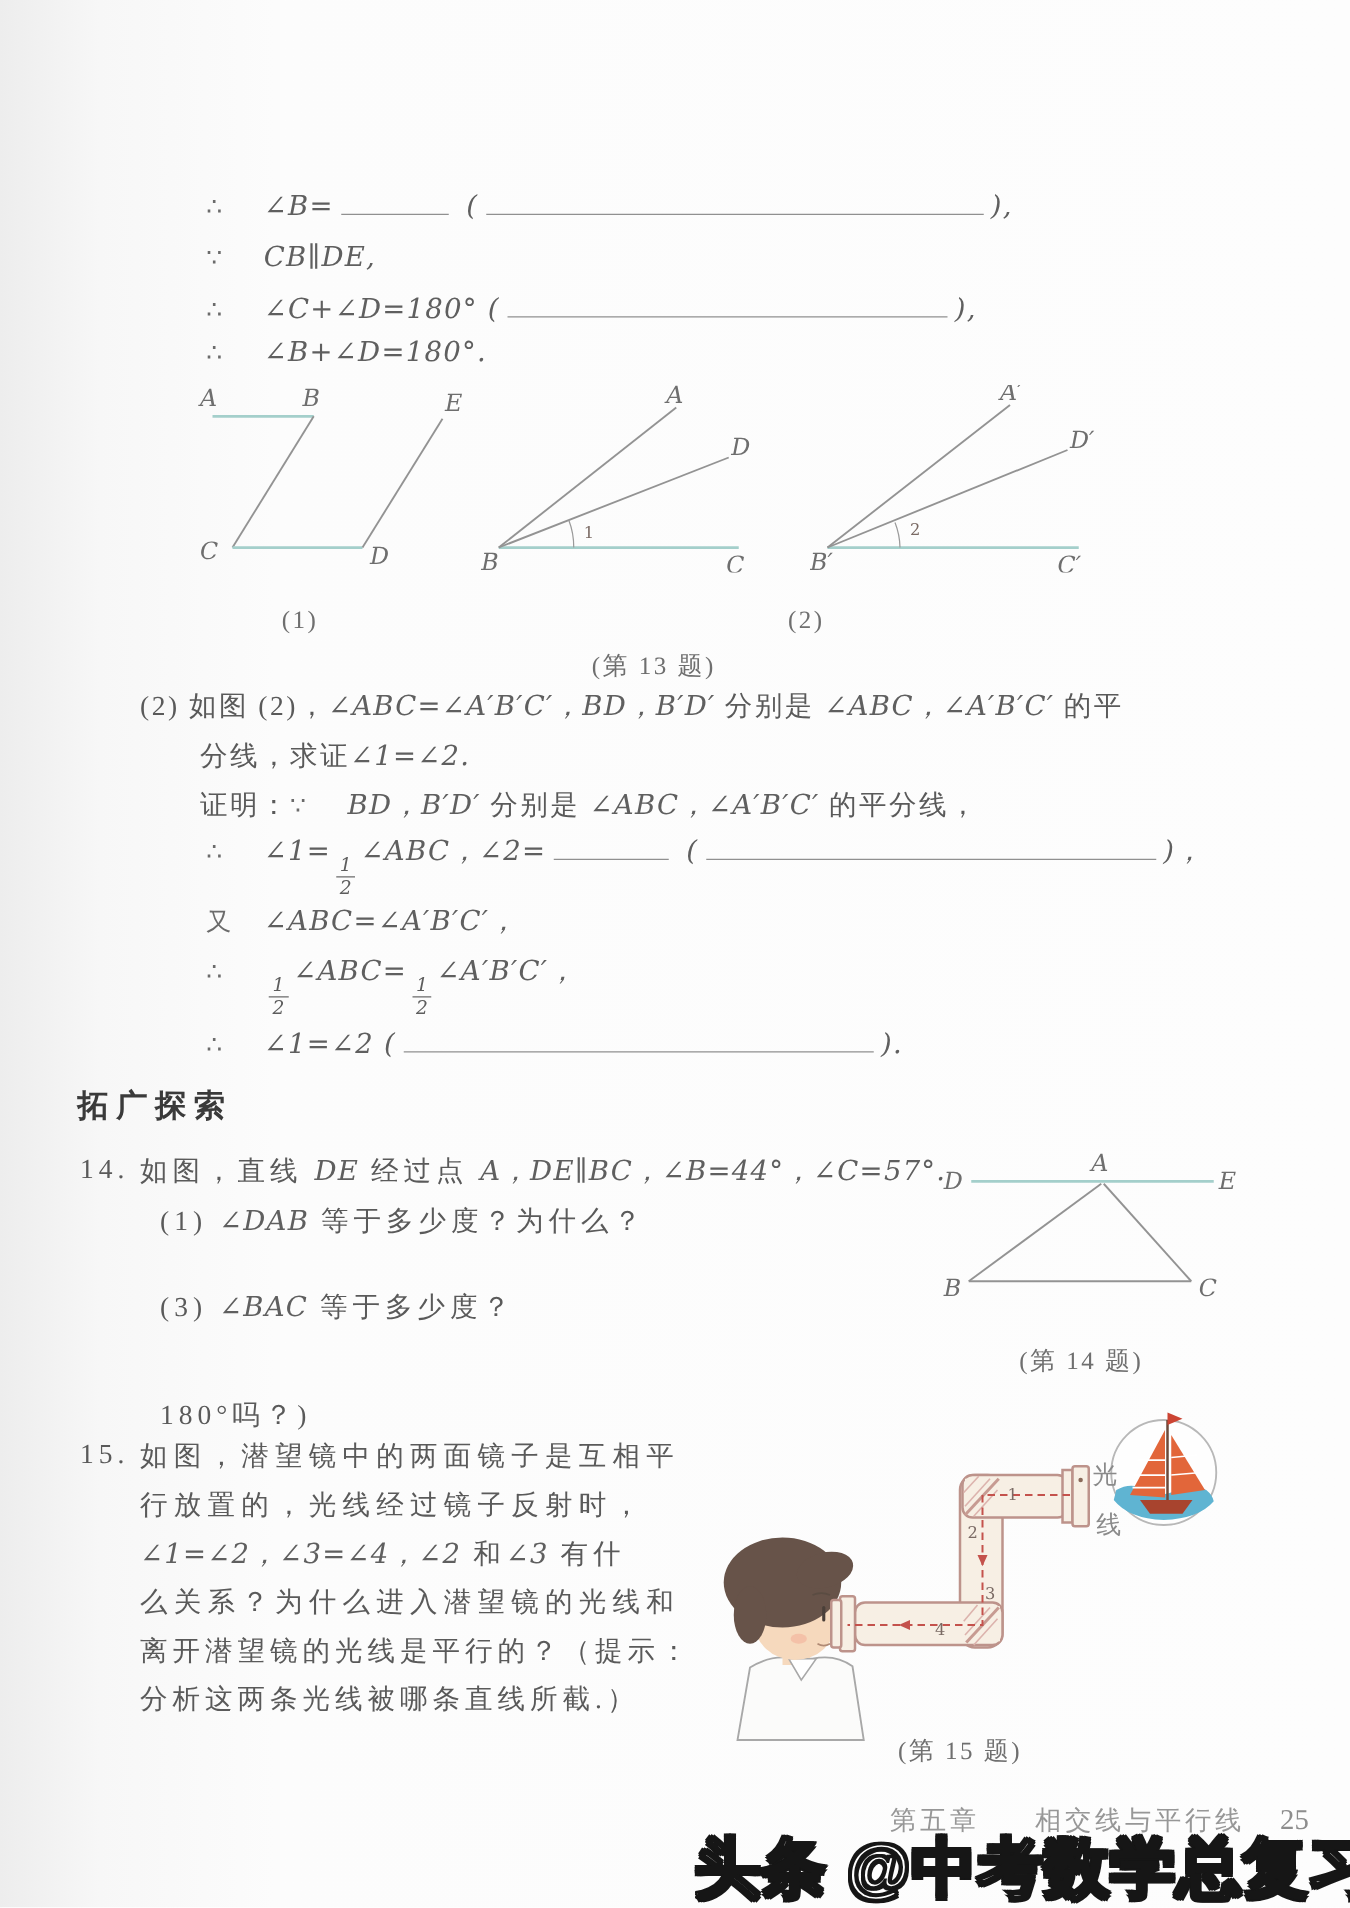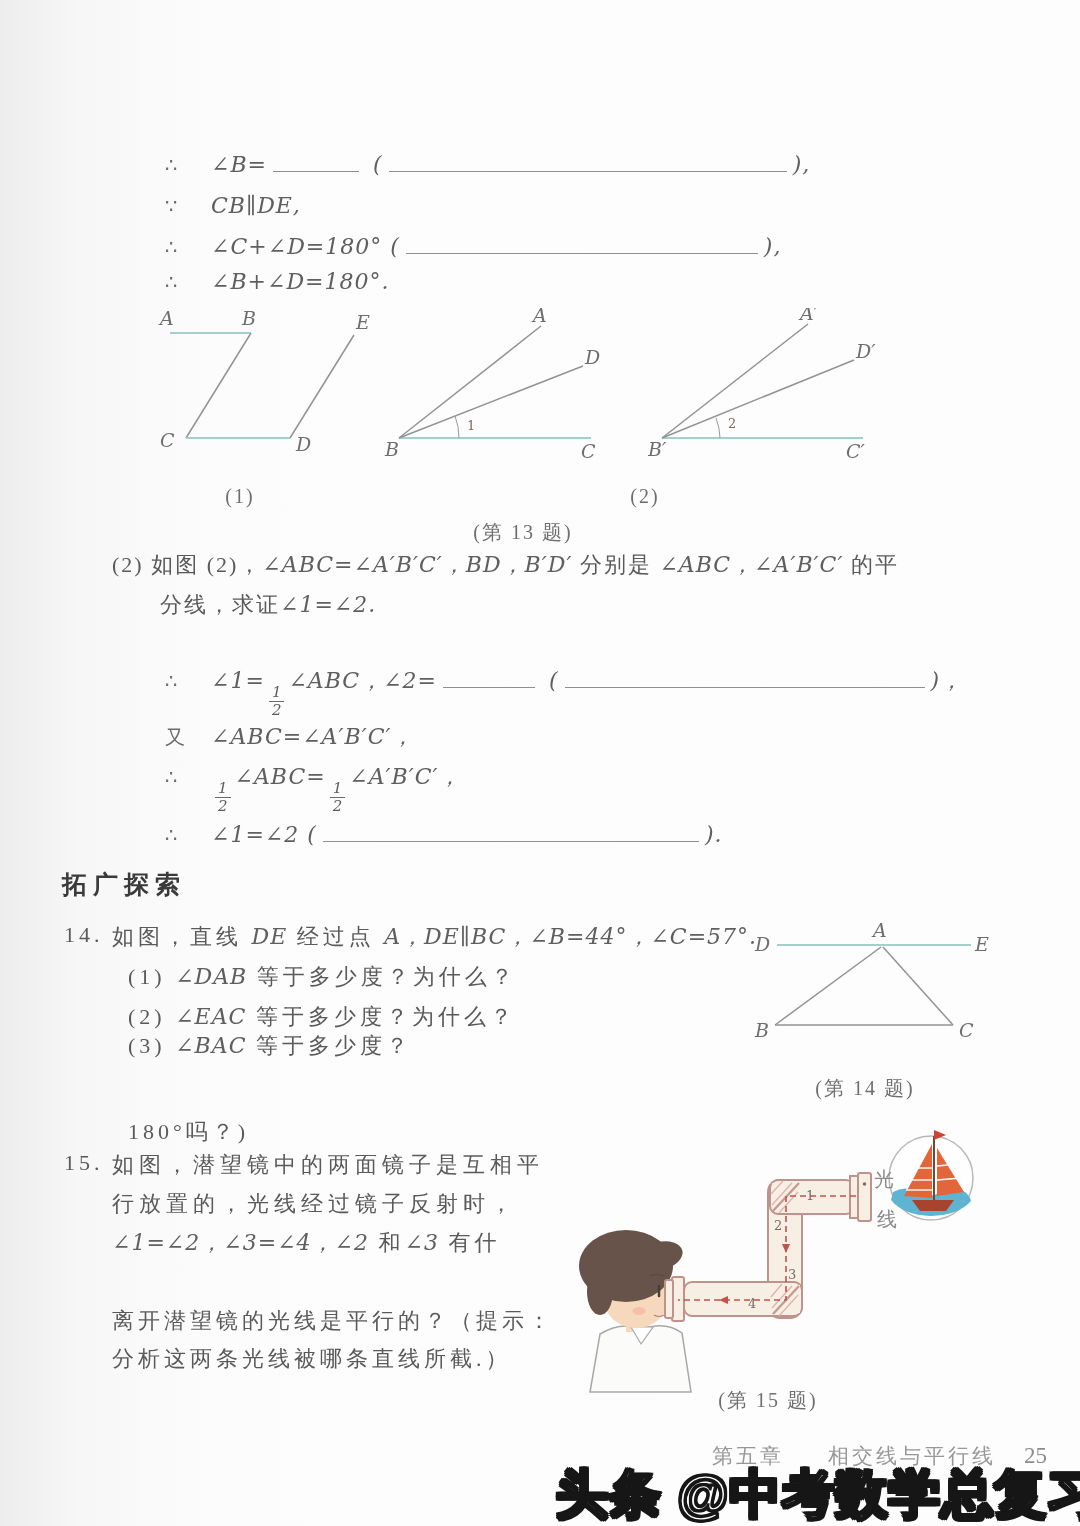--- a/index.html
+++ b/index.html
@@ -100,20 +100,23 @@
   <div class="caption" style="left:200px;top:485px;width:80px">(1)</div>
   <div class="caption" style="left:605px;top:485px;width:80px">(2)</div>
   <div class="caption" style="left:438px;top:519px;width:170px">(第 13 题)</div>
 
   <div class="line" style="top:550px;left:112px">
     <span class="cn tight">(2) 如图 (2)，</span><span class="mi">∠ABC=∠A′B′C′，BD，B′D′</span><span class="cn tight"> 分别是 </span><span class="mi">∠ABC，∠A′B′C′</span><span class="cn tight"> 的平</span>
   </div>
   <div class="line" style="top:590px;left:160px">
     <span class="cn tight">分线，求证</span><span class="mi">∠1=∠2.</span>
   </div>
+  <div class="line" style="top:629px;left:160px">
+    <span class="cn tight">证明：</span><span class="sym">∵</span><span class="mi">BD，B′D′</span><span class="cn tight"> 分别是 </span><span class="mi">∠ABC，∠A′B′C′</span><span class="cn tight"> 的平分线，</span>
+  </div>
   <div class="line" style="top:664px;left:165px">
     <span class="sym">∴</span><span class="mi">∠1=</span><span class="frac">
         <span class="fn">1</span>
         <span class="fd">2</span>
       </span><span class="mi">∠ABC，∠2=</span><span class="blank" style="width:92px"></span><span class="mi paren">(</span><span class="blank" style="width:360px"></span><span class="mi">)，</span>
   </div>
   <div class="line" style="top:722px;left:165px">
     <span class="sym" style="font-family:'Liberation Serif',serif">又</span><span class="mi">∠ABC=∠A′B′C′，</span>
   </div>
   <div class="line" style="top:762px;left:165px">
@@ -132,23 +135,20 @@
   <div class="heading" style="left:62px;top:868px">拓广探索</div>
 
   <div class="line" style="top:922px;left:64px">
     <span class="cn">14.</span>
   </div>
   <div class="line" style="top:922px;left:112px">
     <span class="cn">如图，直线 </span><span class="mi">DE</span><span class="cn"> 经过点 </span><span class="mi">A，</span><span class="mi">DE∥BC，</span><span class="mi">∠B=44°，∠C=57°.</span>
   </div>
   <div class="line" style="top:962px;left:128px">
     <span class="cn">(1) </span><span class="mi">∠DAB</span><span class="cn"> 等于多少度？为什么？</span>
-  </div>
-  <div class="line" style="top:1002px;left:128px">
-    <span class="cn">(2) </span><span class="mi">∠EAC</span><span class="cn"> 等于多少度？为什么？</span>
   </div>
   <div class="line" style="top:1031px;left:128px">
     <span class="cn">(3) </span><span class="mi">∠BAC</span><span class="cn"> 等于多少度？</span>
   </div>
   <div class="line" style="top:1117px;left:128px">
     <span class="cn">180°吗？)</span>
   </div>
 
   <svg class="fig" style="left:745px;top:915px" width="255" height="130" viewBox="0 0 255 130">
     <line x1="32" y1="30" x2="226" y2="30" class="teal"></line>
@@ -167,20 +167,23 @@
     <span class="cn">15.</span>
   </div>
   <div class="line" style="top:1189px;left:112px">
     <span class="cn" style="letter-spacing:5px">行放置的，光线经过镜子反射时，</span>
   </div>
   <div class="line" style="top:1150px;left:112px">
     <span class="cn" style="letter-spacing:5px">如图，潜望镜中的两面镜子是互相平</span>
   </div>
   <div class="line" style="top:1228px;left:112px">
     <span class="mi">∠1=∠2，∠3=∠4，∠2</span><span class="cn"> 和</span><span class="mi">∠3</span><span class="cn"> 有什</span>
+  </div>
+  <div class="line" style="top:1267px;left:112px">
+    <span class="cn" style="letter-spacing:5px">么关系？为什么进入潜望镜的光线和</span>
   </div>
   <div class="line" style="top:1306px;left:112px">
     <span class="cn" style="letter-spacing:4px">离开潜望镜的光线是平行的？（提示：</span>
   </div>
   <div class="line" style="top:1344px;left:112px">
     <span class="cn" style="letter-spacing:4px">分析这两条光线被哪条直线所截.）</span>
   </div>
 
   <svg class="fig" style="left:538px;top:1120px" width="462" height="278" viewBox="0 0 462 278">
 

